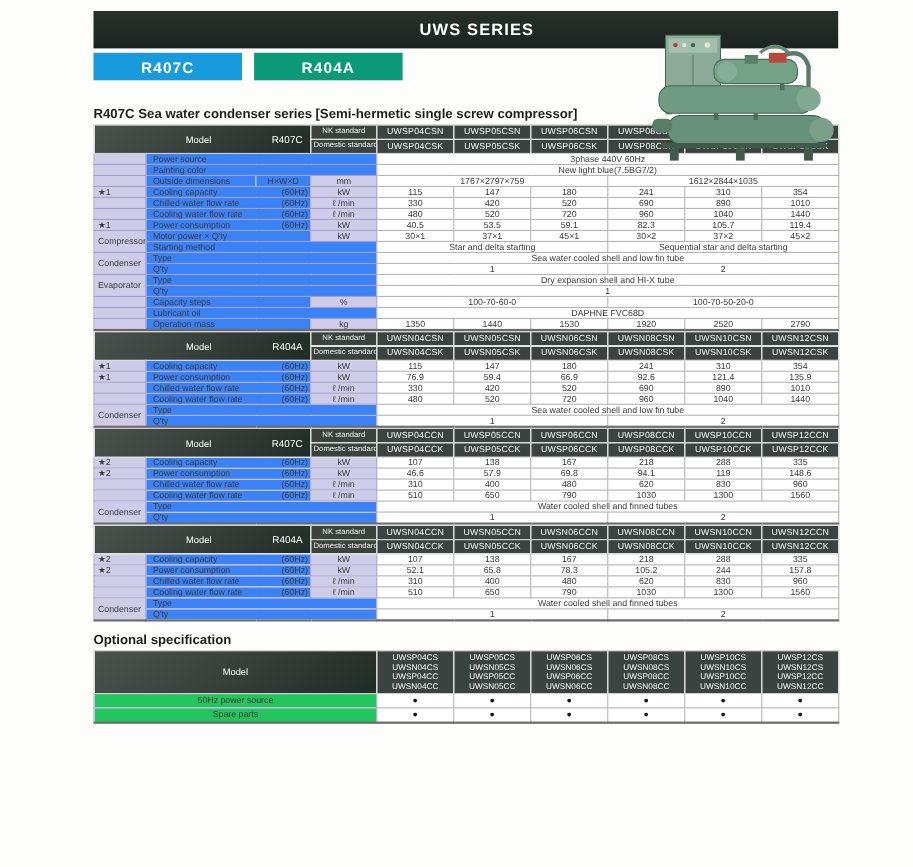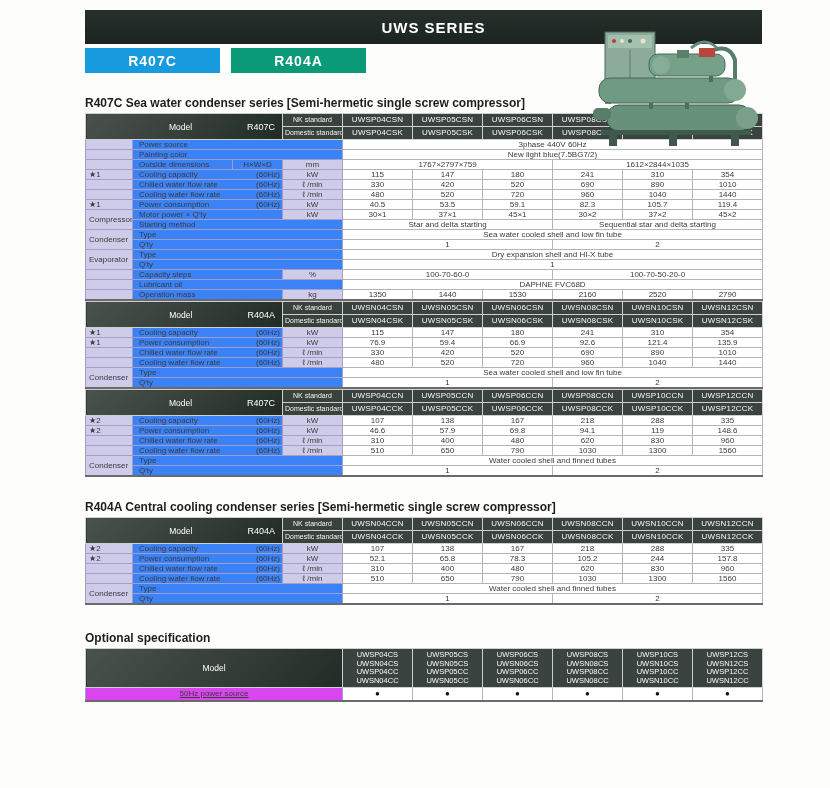--- a/index.html
+++ b/index.html
@@ -30,21 +30,21 @@
     display:flex; align-items:center; justify-content:center; letter-spacing:1px;
   }
 
   
   .photo { position:absolute; left:506px; top:8px; width:167px; height:132px; z-index:5; }
 
   
   .sec-title { font-size:12px; font-weight:bold; color:#1e1e1e; margin-top:23px; margin-bottom:3px; white-space:nowrap; }
   .sec-title .brk { margin-left:3px; }
   .t2-title { margin-top:12px; }
-  .opt-title { margin-top:26px; }
+  .opt-title { margin-top:9px; }
 
   
   table { border-collapse:collapse; table-layout:fixed; width:677px; border:1px solid #8a8a8a; border-bottom:2px solid #6a6a6a; }
   td {
     border:1px solid #b5b5b5; height:9px; line-height:9px; font-size:8px;
     color:#3a3a3a; text-align:center; padding:0 2px; overflow:hidden; white-space:nowrap;
   }
   thead td { height:12px; line-height:12px; }
   td.mhead {
     background:linear-gradient(135deg,#4a524d,#222c27);
@@ -60,21 +60,21 @@
   td.unit { background:#cfccea; border-color:#a39fc9; }
   td.star { background:#cfccea; text-align:left; padding-left:3px; border-color:#a39fc9; }
   td.grp { background:#cfccea; text-align:left; padding-left:3px; border-color:#a39fc9; }
   td.val { background:#fff; }
   .lr { display:flex; justify-content:space-between; }
 
   
   td.omodel { background:linear-gradient(135deg,#4a524d,#222c27); color:#fff; border:1px solid #cfcfcf; font-size:8.5px; }
   td.mcell4 { background:#3a433f; color:#fafafa; border:1px solid #cfcfcf; font-size:7.5px; line-height:8.5px; padding:2px 1px; }
   td.dot { font-size:8px; color:#111; height:12px; line-height:12px; }
-  td.olab { background:#d946ef; border-color:#a39fc9; height:12px; line-height:12px;text-decoration:underline; }
+  td.olab { background:#22c55e; border-color:#a39fc9; height:12px; line-height:12px; }
 </style>
 </head>
 <body>
 
 <div class="content">
 
   <div class="band-dark">
     <span>UWS SERIES</span>
   </div>
 
@@ -255,21 +255,21 @@
           <td class="lab" colspan="3">Lubricant oil</td>
           <td class="val" colspan="6">DAPHNE FVC68D</td>
         </tr>
         <tr>
           <td class="star"></td>
           <td class="lab" colspan="2">Operation mass</td>
           <td class="unit">kg</td>
           <td class="val">1350</td>
           <td class="val">1440</td>
           <td class="val">1530</td>
-          <td class="val">2160</td>
+          <td class="val">1920</td>
           <td class="val">2520</td>
           <td class="val">2790</td>
         </tr>
       </tbody>
     </table>
 
   <table>
       <colgroup>
         <col style="width: 47px;">
         <col style="width: 100px;">
@@ -496,23 +496,20 @@
           <td class="val" colspan="6">Water cooled shell and finned tubes</td>
         </tr>
         <tr>
           <td class="lab" colspan="3">Q'ty</td>
           <td class="val" colspan="3">1</td>
           <td class="val" colspan="3">2</td>
         </tr>
       </tbody>
     </table>
 
-  <div class="sec-title">
-    <span>R404A Central cooling condenser series</span><span class="brk">[Semi-hermetic single screw compressor]</span>
-  </div>
   <table>
       <colgroup>
         <col style="width: 47px;">
         <col style="width: 100px;">
         <col style="width: 50px;">
         <col style="width: 60px;">
         <col style="width: 70px;">
         <col style="width: 70px;">
         <col style="width: 70px;">
         <col style="width: 70px;">
@@ -671,20 +668,29 @@
             <div>UWSP12CS</div>
             <div>UWSN12CS</div>
             <div>UWSP12CC</div>
             <div>UWSN12CC</div>
           </td>
         </tr>
       </thead>
       <tbody>
         <tr>
           <td class="olab">50Hz power source</td>
+          <td class="val dot">●</td>
+          <td class="val dot">●</td>
+          <td class="val dot">●</td>
+          <td class="val dot">●</td>
+          <td class="val dot">●</td>
+          <td class="val dot">●</td>
+        </tr>
+        <tr>
+          <td class="olab">Spare parts</td>
           <td class="val dot">●</td>
           <td class="val dot">●</td>
           <td class="val dot">●</td>
           <td class="val dot">●</td>
           <td class="val dot">●</td>
           <td class="val dot">●</td>
         </tr>
       </tbody>
     </table>
 

